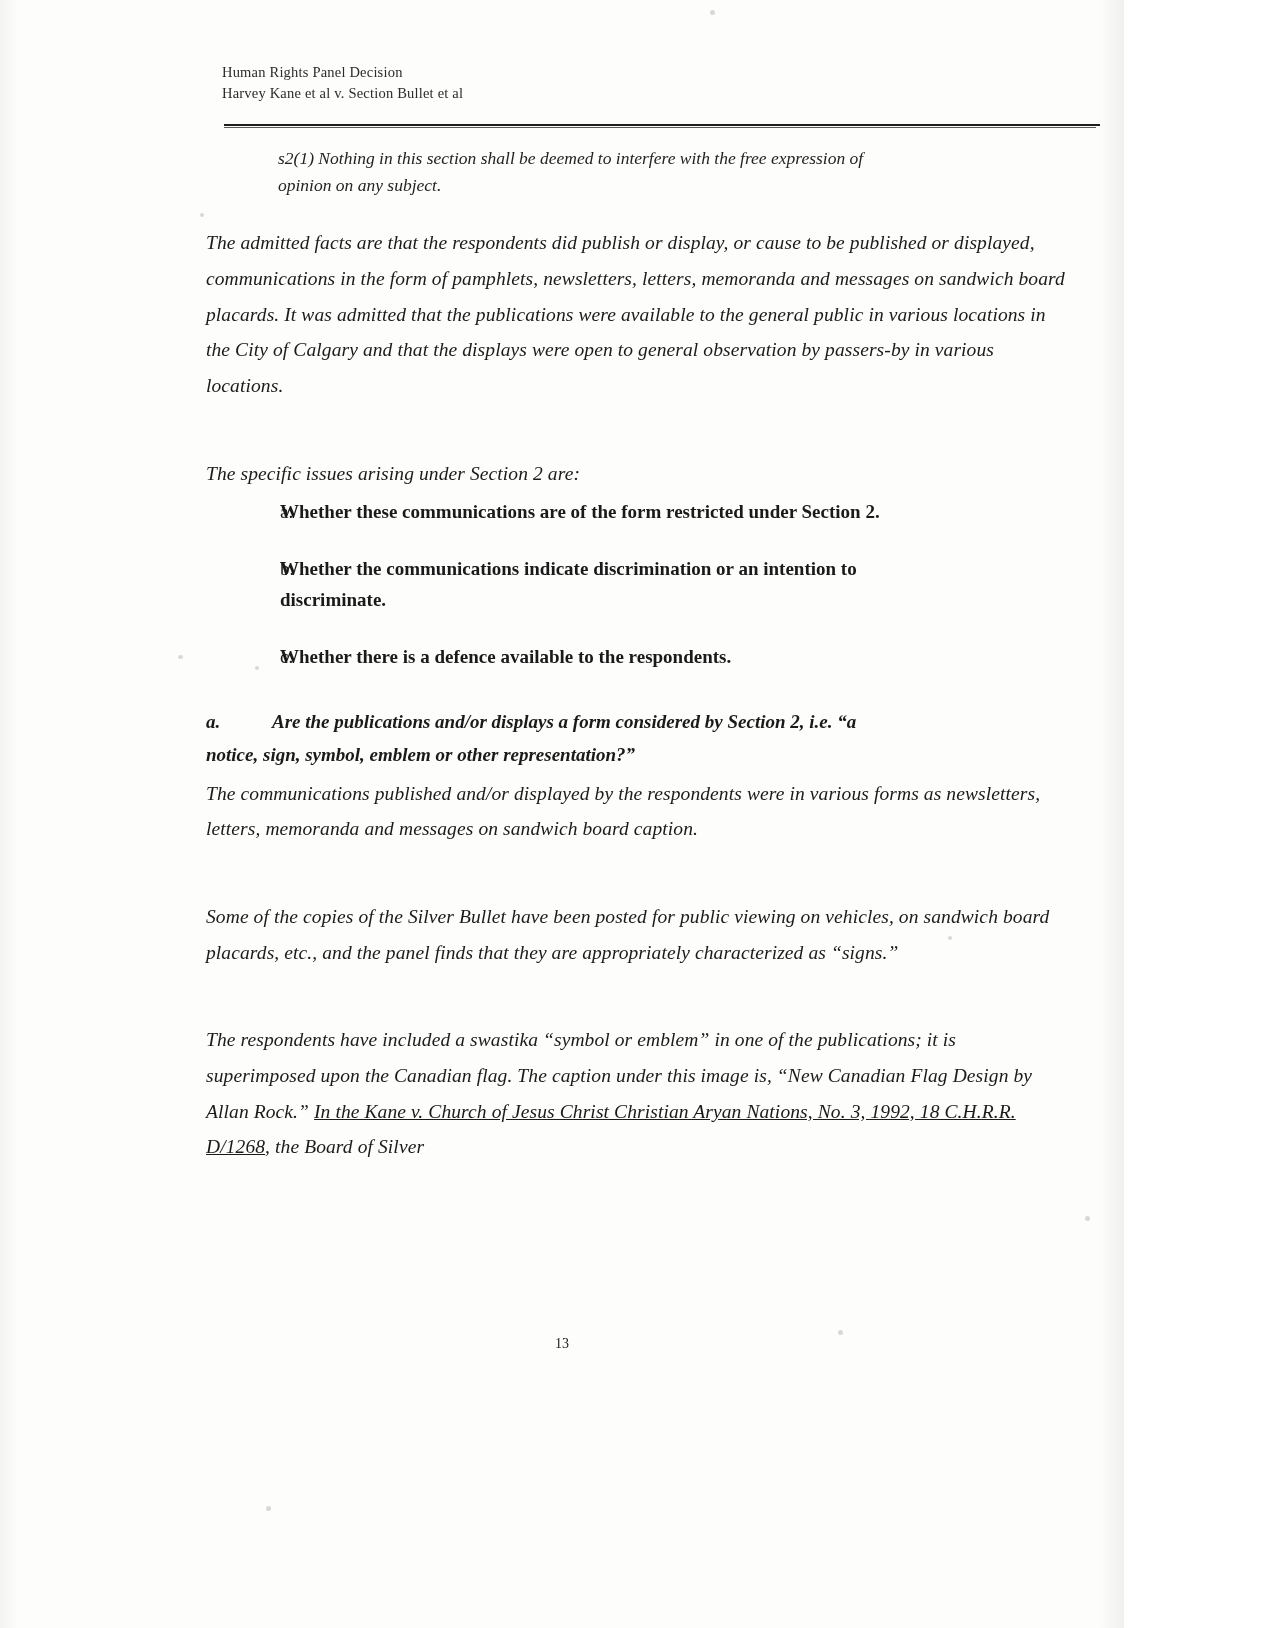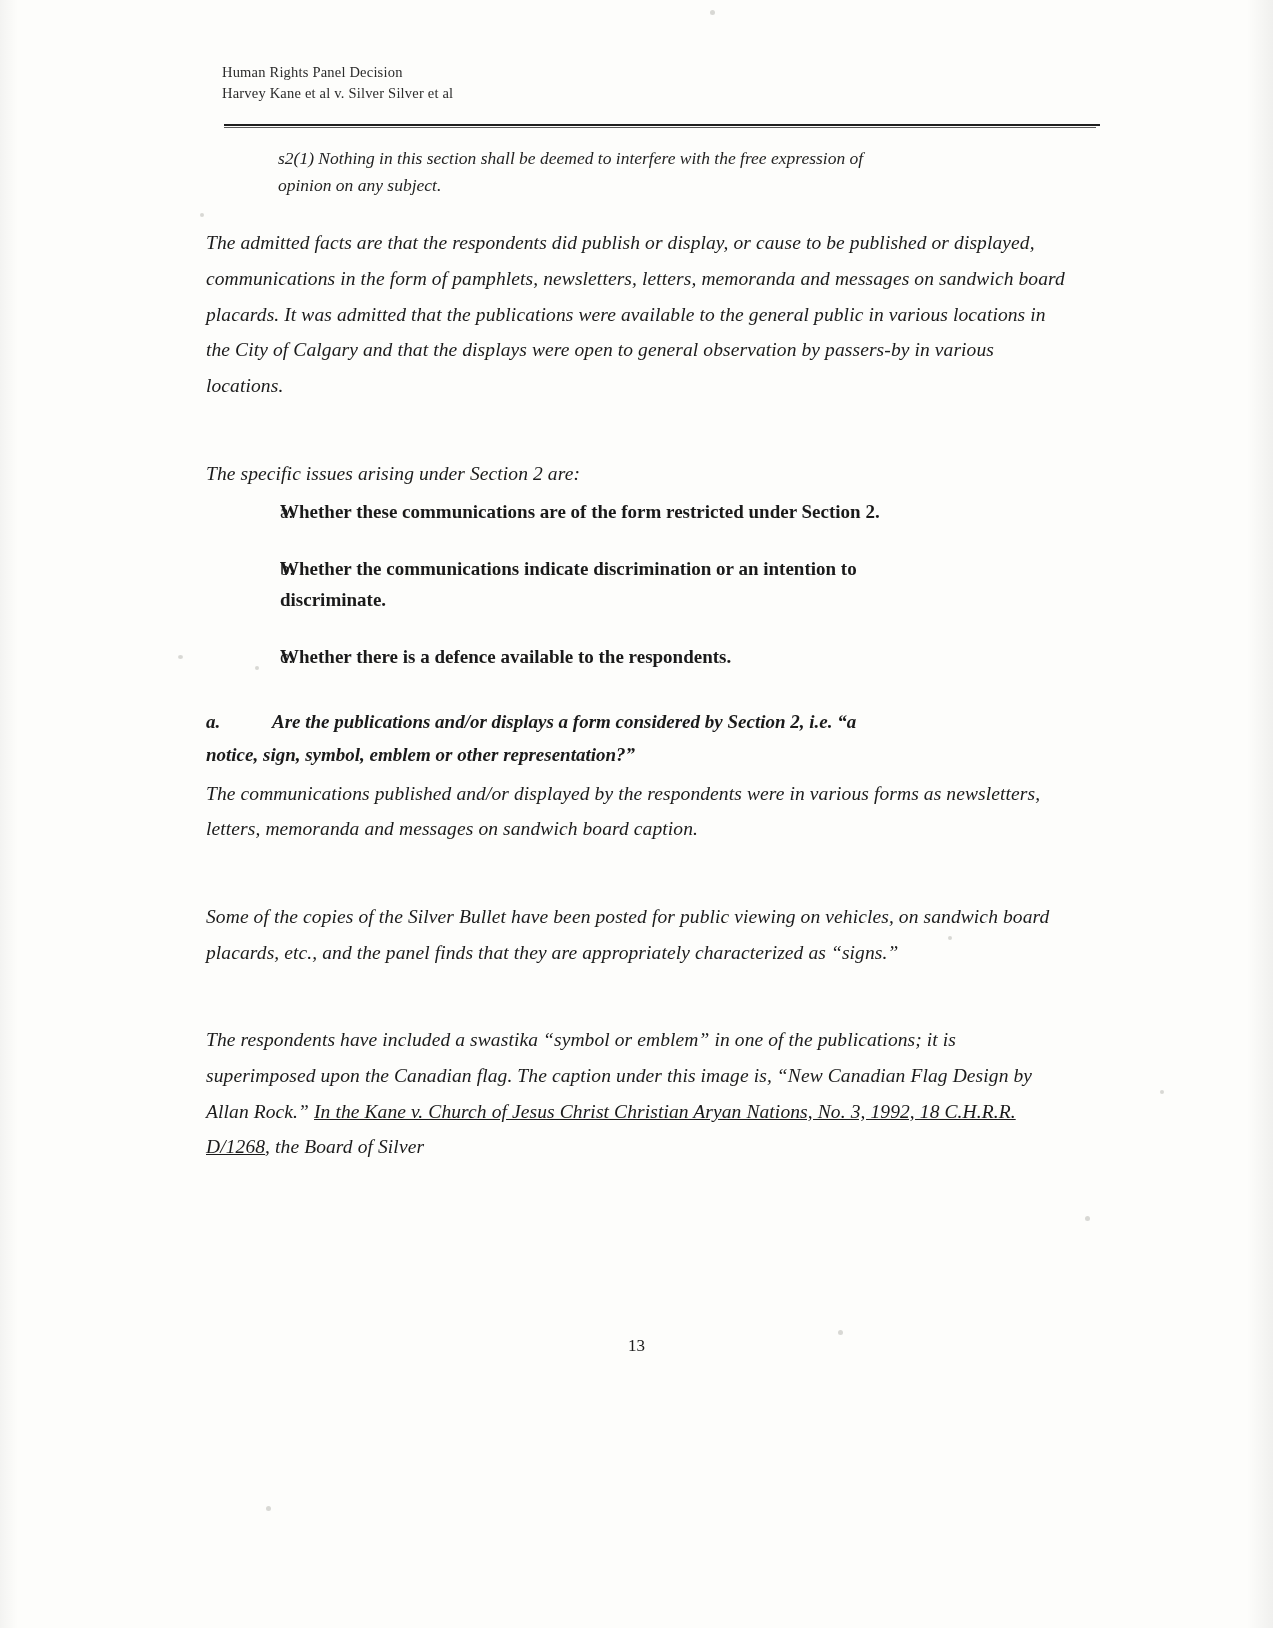--- a/index.html
+++ b/index.html
@@ -6,21 +6,21 @@
     margin: 0;
     padding: 0;
     background: #ffffff;
   }
   body {
     font-family: "Liberation Serif", serif;
     color: #1a1a1a;
   }
   #page {
     position: relative;
-    width: 1273px;
+    width: 1124px;
     height: 1628px;
     background: #fdfdfb;
     overflow: hidden;
   }
   
   .scan-speck {
     position: absolute;
     background: #b9b9b4;
     border-radius: 50%;
     opacity: .55;
@@ -109,21 +109,21 @@
     width: 66px;
   }
   .subhead .ln2 { display: block; }
   .u { text-decoration: underline; }
   .pageno {
     position: absolute;
     left: 0;
     right: 0;
     top: 1336px;
     text-align: center;
-    font-size: 17px;
+    font-size: 14px;
     color: #1b1b1b;
   }
   
   .edge-shadow {
     position: absolute;
     top: 0; right: 0;
     width: 26px; height: 100%;
     background: linear-gradient(to right, rgba(0,0,0,0), rgba(0,0,0,0.05));
   }
   .edge-shadow-left {
@@ -146,21 +146,21 @@
   <div class="scan-speck" style="left:178px; top:655px; width:5px; height:4px;"></div>
   <div class="scan-speck" style="left:255px; top:666px; width:4px; height:4px;"></div>
   <div class="scan-speck" style="left:948px; top:936px; width:4px; height:4px;"></div>
   <div class="scan-speck" style="left:1085px; top:1216px; width:5px; height:5px;"></div>
   <div class="scan-speck" style="left:838px; top:1330px; width:5px; height:5px;"></div>
   <div class="scan-speck" style="left:266px; top:1506px; width:5px; height:5px;"></div>
   <div class="scan-speck" style="left:1160px; top:1090px; width:4px; height:4px;"></div>
 
   <div class="header">
     <div>Human Rights Panel Decision</div>
-    <div>Harvey Kane et al v. Silver Silver et al</div>
+    <div>Harvey Kane et al v. Section Bullet et al</div>
   </div>
 
   <div class="rule"></div>
   <div class="rule thin"></div>
 
   <div class="content">
 
     <p class="quote">s2(1)   Nothing in this section shall be deemed to interfere with the free expression of opinion on any subject.</p>
 
     <p class="body">The admitted facts are that the respondents did publish or display, or cause to be published or displayed, communications in the form of pamphlets, newsletters, letters, memoranda and messages on sandwich board placards.  It was admitted that the publications were available to the general public in various locations in the City of Calgary and that the displays were open to general observation by passers-by in various locations.</p>

